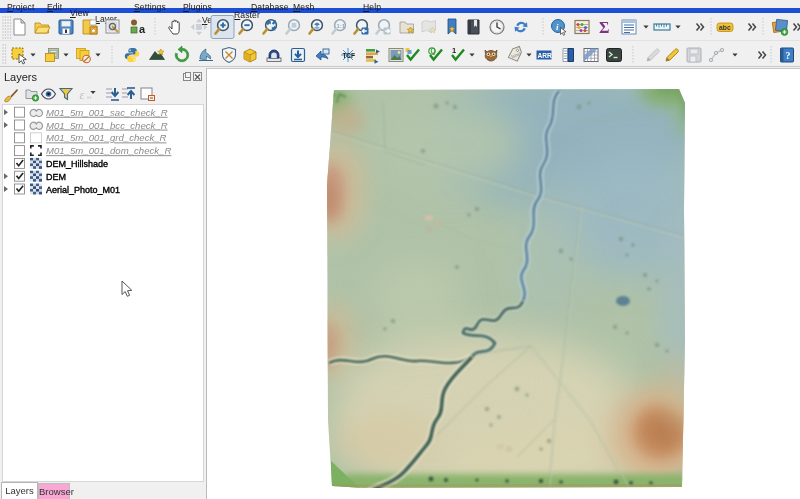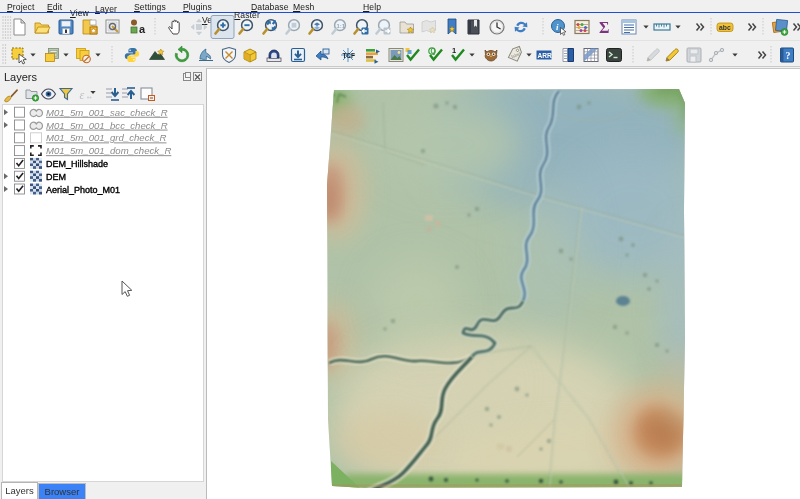--- a/index.html
+++ b/index.html
@@ -1,32 +1,32 @@
 <!DOCTYPE html>
 <html><head><meta charset="utf-8"><style>
 * { margin:0; padding:0; box-sizing:border-box; }
 body { width:800px; height:499px; overflow:hidden; position:relative;
   font-family:"Liberation Sans",sans-serif; background:#f0f0f0; }
 .menubar { position:absolute; left:0; top:0; width:800px; height:13px;
-  font-size:8.6px; color:#1a1a1a; letter-spacing:0.1px; border-bottom:1px solid #1d4ed8; }
+  font-size:8.6px; color:#1a1a1a; letter-spacing:0.1px; border-bottom:5px solid #1d4ed8; }
 .tb1 { position:absolute; left:0; top:13px; width:800px; height:28px; border-bottom:1px solid #e2e2e2;}
 .tb2 { position:absolute; left:0; top:41px; width:800px; height:26px; border-bottom:1px solid #c9c9c9;}
 .panel { position:absolute; left:0; top:68px; width:206px; bottom:0; background:#f0f0f0; }
 .ptitle { position:absolute; left:4px; top:3px; font-size:11px; color:#222; }
 .plist { position:absolute; left:2px; top:36px; width:202px; height:378px; background:#fff; border:1px solid #d6d6d6; }
 .canvas { position:absolute; left:206px; top:68px; width:594px; height:431px; background:#fff;
   border-left:1px solid #bbb; border-top:1px solid #c5c5c5; }
 .tab { position:absolute; font-size:9.5px; color:#333; text-align:center; }
 </style></head>
 <body>
 <div class="menubar">
     <span style="position:absolute;left:7px;top:2px"><u style="text-decoration-thickness:1px">P</u>roject</span>
     <span style="position:absolute;left:47px;top:2px"><u style="text-decoration-thickness:1px">E</u>dit</span>
     <span style="position:absolute;left:70px;top:8px"><u style="text-decoration-thickness:1px">V</u>iew</span>
-    <span style="position:absolute;left:95px;top:4px"><u style="text-decoration-thickness:1px">L</u>ayer</span>
+    <span style="position:absolute;left:95px;top:14px"><u style="text-decoration-thickness:1px">L</u>ayer</span>
     <span style="position:absolute;left:134px;top:2px"><u style="text-decoration-thickness:1px">S</u>ettings</span>
     <span style="position:absolute;left:183px;top:2px"><u style="text-decoration-thickness:1px">P</u>lugins</span>
     <span style="position:absolute;left:202px;top:15px"><u style="text-decoration-thickness:1px">V</u>ector</span>
     <span style="position:absolute;left:234px;top:10px"><u style="text-decoration-thickness:1px">R</u>aster</span>
     <span style="position:absolute;left:251px;top:2px"><u style="text-decoration-thickness:1px">D</u>atabase</span>
     <span style="position:absolute;left:293px;top:2px"><u style="text-decoration-thickness:1px">M</u>esh</span>
     <span style="position:absolute;left:363px;top:2px"><u style="text-decoration-thickness:1px">H</u>elp</span>
   </div>
 <div class="tb1">
     <svg width="800" height="28" style="position:absolute;top:0;left:0" viewBox="0 13 800 28">
@@ -705,16 +705,16 @@
     <circle cx="102" cy="140" r="3" fill="#c2b49e"></circle>
     <rect x="170" y="355" width="7" height="5" fill="#cec29e" opacity="0.7"></rect>
     <circle cx="182" cy="360" r="3" fill="#c6ba9c" opacity="0.7"></circle>
   </g>
   <path d="M5,397 L355,396" stroke="#b08a58" stroke-width="2.2" opacity="0.7" filter="url(#b1)"></path>
 </g>
 </svg>
   </div>
 
 <div class="tab" style="left:1px;top:482px;width:37px;height:17px;background:#fff;border:1px solid #b5b5b5;border-bottom:none;line-height:16px">Layers</div>
-<div class="tab" style="left:38px;top:483px;width:48px;height:16px;background:#3b82f6;border:1px solid #bdbdbd;border-bottom:none;line-height:15px">Browser</div>
+<div class="tab" style="left:38px;top:483px;width:32px;height:16px;background:#f9a8d4;border:1px solid #bdbdbd;border-bottom:none;line-height:15px">Browser</div>
 
 <svg width="14" height="18" style="position:absolute;left:121px;top:280px">
   <path d="M1,1 L1,14.5 L4.2,11.6 L6.3,16.3 L8.6,15.3 L6.5,10.7 L10.8,10.3 Z" fill="#fff" stroke="#555" stroke-width="1"></path>
 </svg>
 </body></html>

